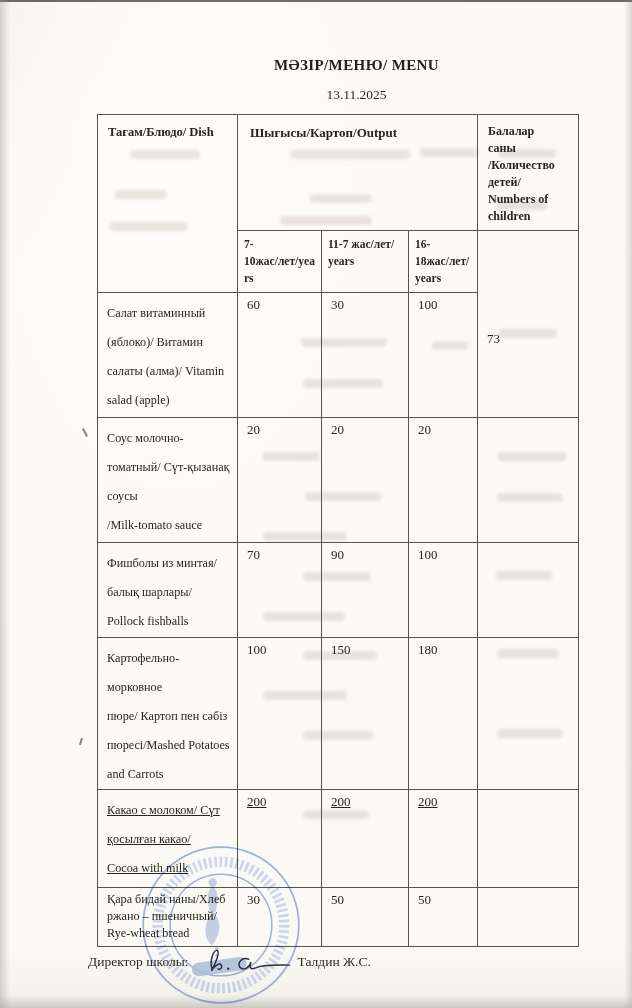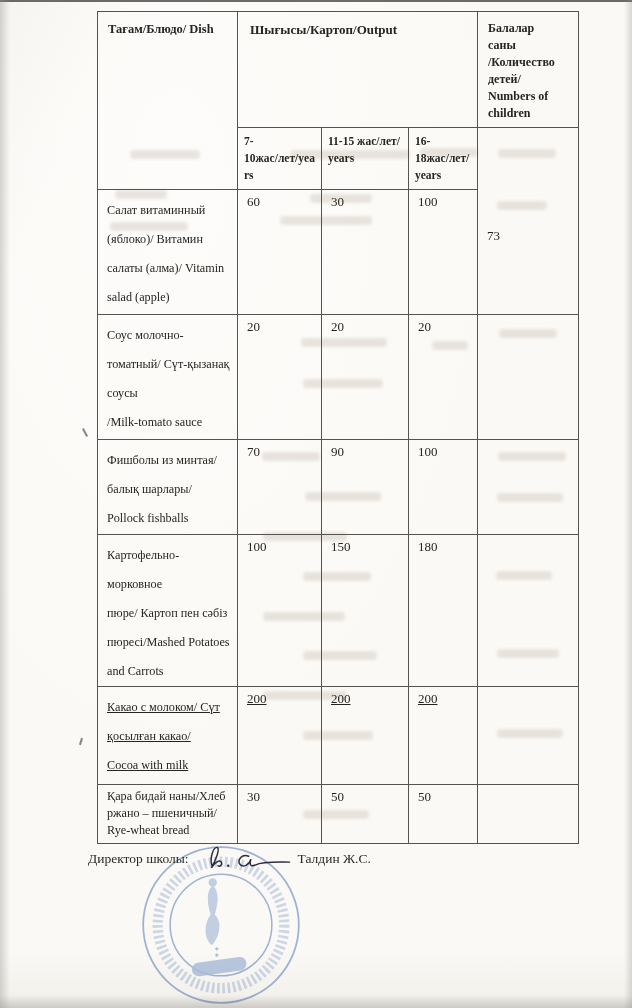--- a/index.html
+++ b/index.html
@@ -102,20 +102,24 @@
       <div style="left: 303px; top: 651px; width: 74px;"></div>
       <div style="left: 497px; top: 649px; width: 62px;"></div>
       <div style="left: 263px; top: 691px; width: 84px;"></div>
       <div style="left: 303px; top: 731px; width: 70px;"></div>
       <div style="left: 497px; top: 729px; width: 66px;"></div>
       <div style="left: 303px; top: 810px; width: 66px;"></div>
     </div>
   <div class="speck s1"></div>
   <div class="speck s2"></div>
 
+  <div class="doc-header">
+    <div class="title">МӘЗІР/МЕНЮ/ MENU</div>
+    <div class="date">13.11.2025</div>
+  </div>
 
   <div class="tablewrap">
     <table class="menu">
       <colgroup>
         <col style="width:140px">
           <col style="width:84px">
           <col style="width:87px">
         <col style="width:69px">
           <col style="width:101px">
       </colgroup>
@@ -127,21 +131,21 @@
 саны
 /Количество
 детей/
 Numbers of
 children</th>
       </tr>
       <tr class="rs">
         <th class="h-age">7-
 10жас/лет/yea
 rs</th>
-        <th class="h-age">11-15 жас/лет/
+        <th class="h-age">11-7 жас/лет/
 years</th>
         <th class="h-age">16-
 18жас/лет/
 years</th>
         <td class="child-count" rowspan="2">73</td>
       </tr>
       <tr class="r1">
         <td class="dish">Салат витаминный
 (яблоко)/ Витамин
 салаты (алма)/ Vitamin

